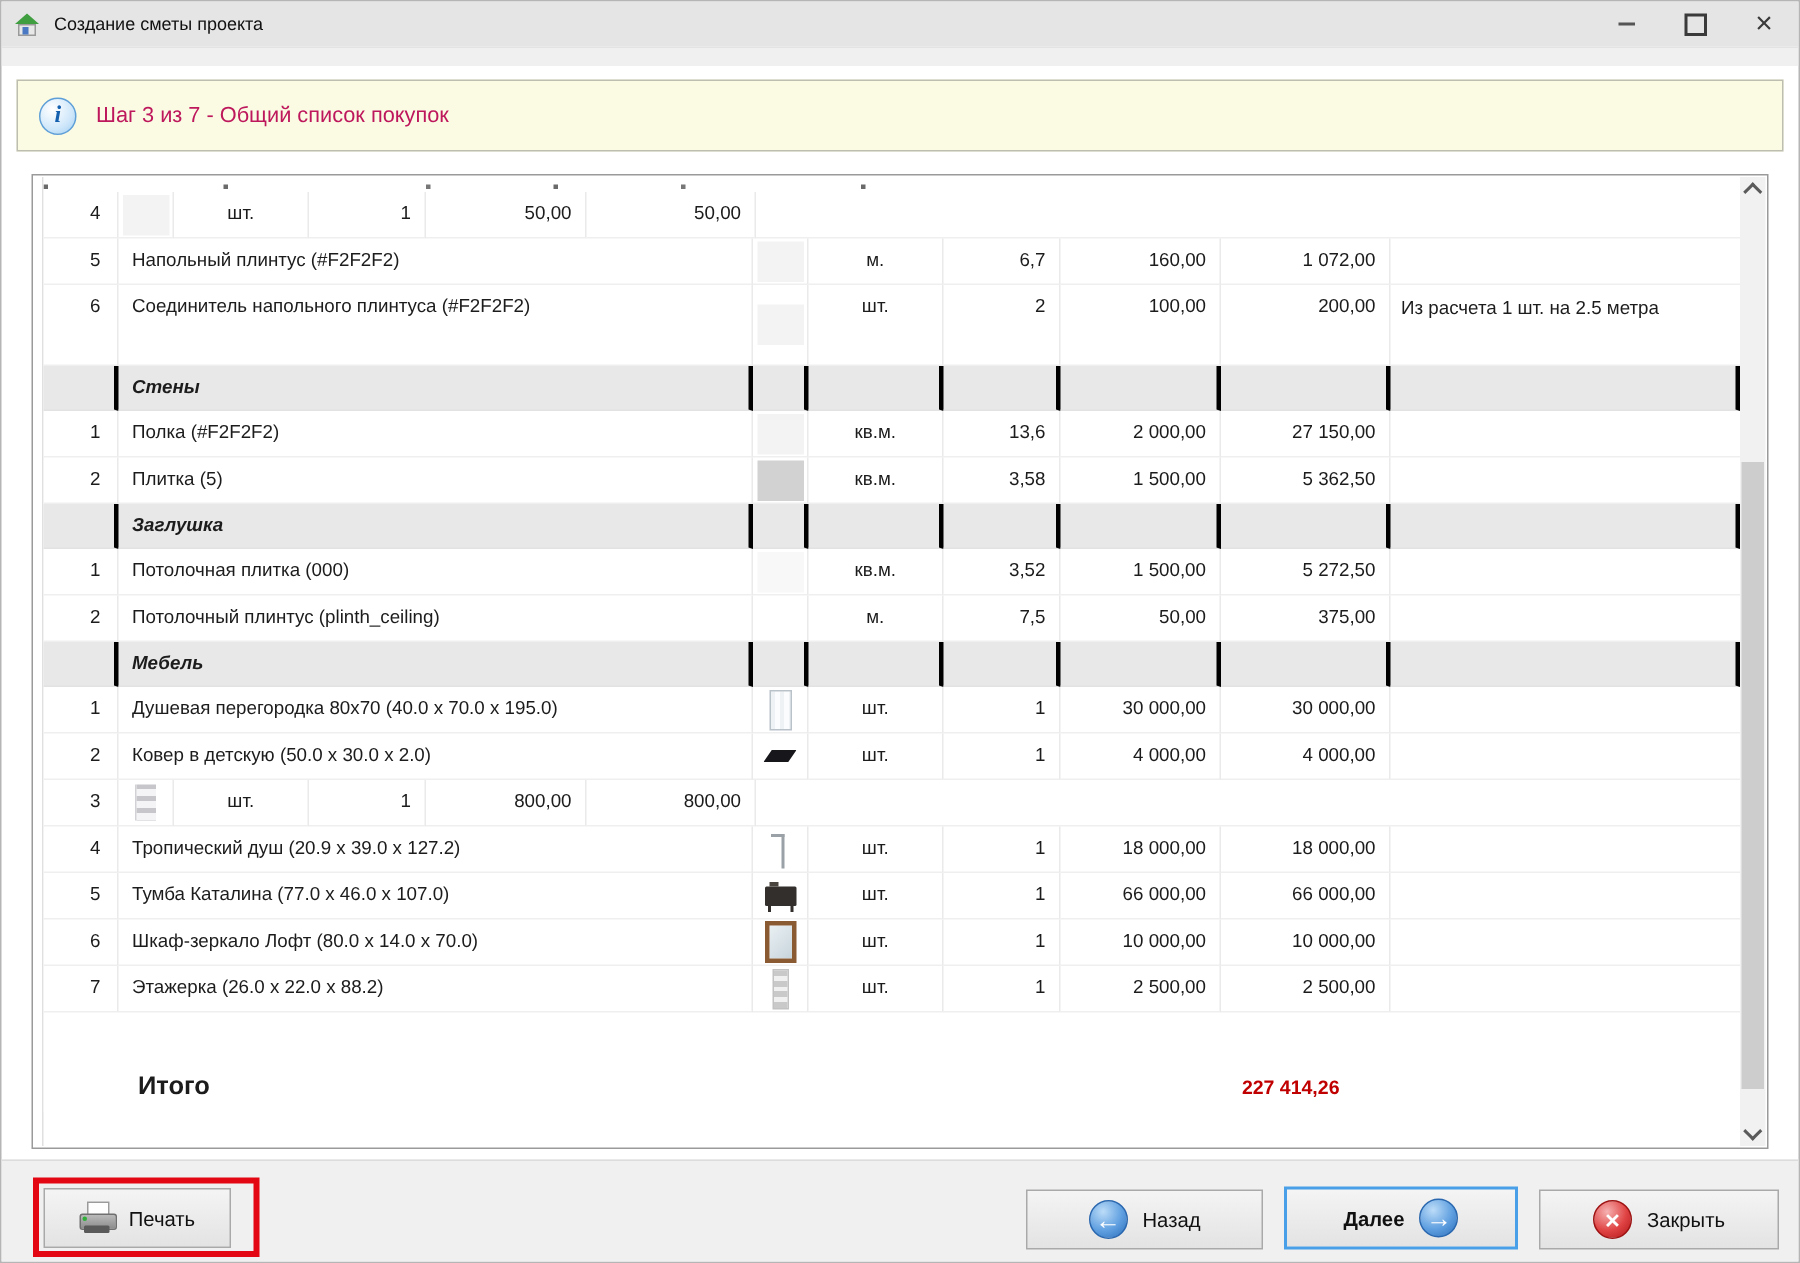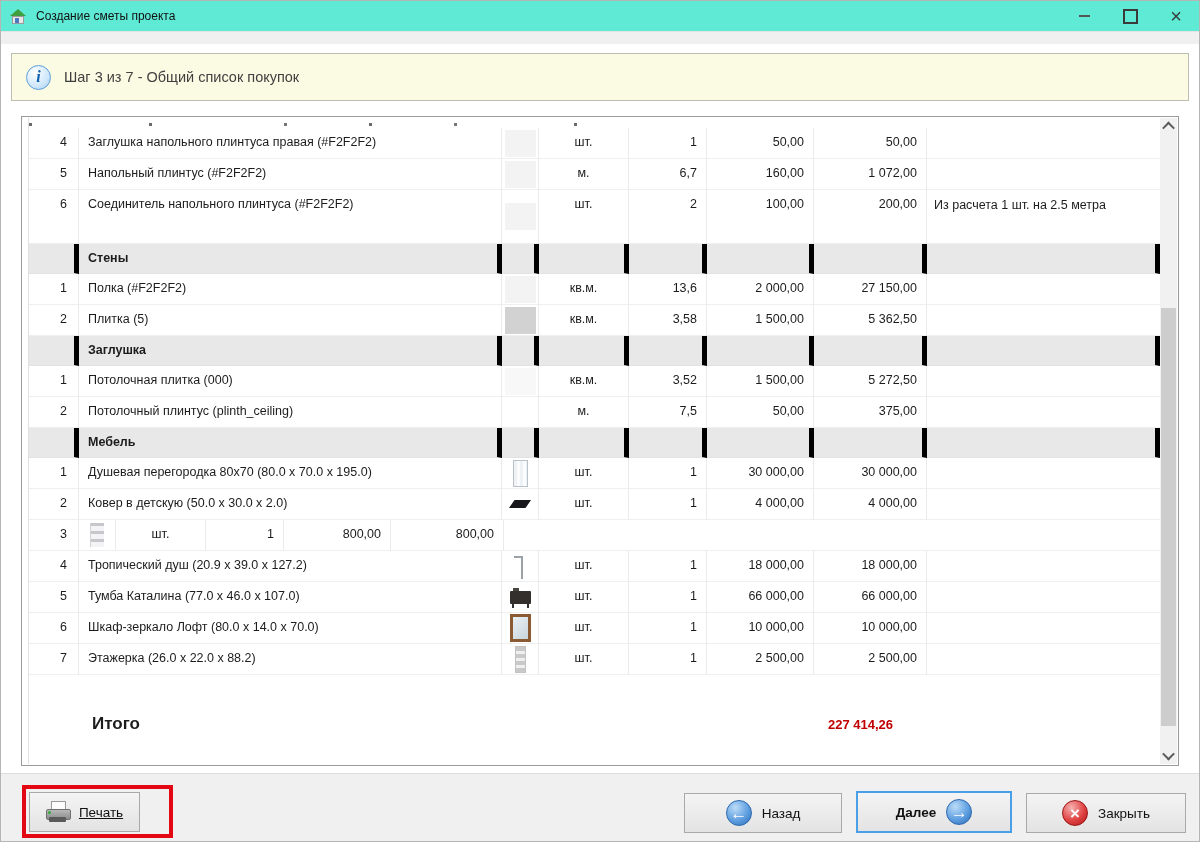--- a/index.html
+++ b/index.html
@@ -3,53 +3,53 @@
 <meta charset="utf-8">
 <style>
   html,body{margin:0;padding:0;}
   body{
     width:1200px;height:842px;position:relative;overflow:hidden;
     font-family:"Liberation Sans","DejaVu Sans",sans-serif;
     background:#ffffff;color:#1c1c1c;
     border:1px solid #b5b5b5;box-sizing:border-box;
   }
   
-  .titlebar{position:absolute;left:0;top:0;width:100%;height:30px;background:#5eead4;display:flex;align-items:center;}
+  .titlebar{position:absolute;left:0;top:0;width:100%;height:30px;background:#e5e5e5;display:flex;align-items:center;}
   .app-icon{width:17px;height:15px;margin-left:9px;position:relative;flex:0 0 auto;}
   .title-text{margin-left:9px;font-size:12px;color:#111;}
   .win-controls{position:absolute;right:0;top:0;height:30px;display:flex;}
   .win-btn{width:46px;height:30px;display:flex;align-items:center;justify-content:center;color:#444;}
   .glyph-min{width:11px;height:0;border-top:2px solid #555;display:block;}
   .glyph-max{width:11px;height:11px;border:2px solid #3a3a3a;display:block;}
   .glyph-close{font-size:20px;line-height:20px;color:#3a3a3a;font-weight:400;}
   .strip{position:absolute;left:0;top:30px;width:100%;height:12px;background:#f0f0f0;border-top:1px solid #e3e3e3;}
   
   .banner{position:absolute;left:10px;top:52px;width:1178px;height:48px;background:#fbfbe3;
     border:1px solid #bdbdb0;box-sizing:border-box;display:flex;align-items:center;}
   .info-icon{width:23px;height:23px;border-radius:50%;margin-left:14px;flex:0 0 auto;
     background:radial-gradient(circle at 35% 30%, #ffffff, #cfe7fa 60%, #9fcdf2);
     border:1px solid #5f9fd8;display:flex;align-items:center;justify-content:center;
     font-family:"Liberation Serif","DejaVu Serif",serif;font-weight:bold;font-style:italic;
     color:#1460af;font-size:16px;}
-  .banner-text{margin-left:13px;font-size:14.5px;color:#404040;}
+  .banner-text{margin-left:13px;font-size:14.5px;color:#be185d;}
   
   .table-panel{position:absolute;left:20px;top:115px;width:1158px;height:650px;
     background:#ffffff;border:1px solid #9a9a9a;box-sizing:border-box;}
   .table-clip{position:absolute;left:6px;top:1px;right:18px;bottom:1px;overflow:hidden;
     border-left:1px solid #e0e0e0;}
   .clip-remnant{height:10px;position:relative;background:#fff;}
   .clip-remnant i{position:absolute;top:5px;width:3px;height:3px;background:#6a6a6a;
     box-shadow:120px 0 0 #6a6a6a, 255px 0 0 #777, 340px 0 0 #6a6a6a, 425px 0 0 #777, 545px 0 0 #6a6a6a;}
   .row{display:flex;align-items:stretch;background:#fff;}
   .row.h31{min-height:31px;}
   .row.h54{min-height:54px;}
   .row.section{min-height:30px;background:#e8e8e8;}
   .cell{border-right:1px solid #eaeaea;border-bottom:1px solid #efefef;box-sizing:border-box;
     display:flex;align-items:flex-start;padding-top:7px;font-size:12.5px;}
-  .section .cell{border-bottom:1px solid #e2e2e2;border-right:5px solid #000000;}
+  .section .cell{border-bottom:1px solid #e2e2e2;border-right:3px solid #000000;font-style:italic;}
   .c-num{width:50px;justify-content:flex-end;padding-right:11px;flex:0 0 auto;}
   .c-name{width:423px;padding-left:9px;padding-right:6px;flex:0 0 auto;}
   .c-thumb{width:37px;justify-content:center;align-items:center;padding-top:0;flex:0 0 auto;}
   .c-unit{width:90px;justify-content:center;flex:0 0 auto;}
   .c-qty{width:78px;justify-content:flex-end;padding-right:9px;flex:0 0 auto;}
   .c-price{width:107px;justify-content:flex-end;padding-right:9px;flex:0 0 auto;}
   .c-sum{width:113px;justify-content:flex-end;padding-right:9px;flex:0 0 auto;}
   .c-note{flex:1 1 auto;padding-left:7px;padding-right:8px;line-height:1.4;border-right:none;}
   .section .c-name{font-weight:bold;}
   .spacer{height:32px;background:#fff;}
@@ -86,21 +86,21 @@
   .scroll-thumb{position:absolute;left:1px;width:15px;top:190px;height:418px;background:#cdcdcd;}
   
   .bottombar{position:absolute;left:0;top:772px;width:100%;height:70px;background:#f0f0f0;border-top:1px solid #dcdcdc;}
   .btn{position:absolute;height:40px;background:linear-gradient(#f4f4f4,#e3e3e3);border:1px solid #a9a9a9;
     box-sizing:border-box;display:flex;align-items:center;justify-content:center;font-size:13.5px;color:#111;cursor:default;}
   .btn .ico{margin-right:10px;}
   .circle-ico{width:26px;height:26px;border-radius:50%;display:flex;align-items:center;justify-content:center;
     color:#fff;font-size:17px;font-weight:bold;line-height:1;}
   .blue{background:radial-gradient(circle at 35% 28%, #bcdcf8, #5f9fe0 55%, #2a6cb8);border:1px solid #2a67ae;box-sizing:border-box;}
   .red{background:radial-gradient(circle at 35% 28%, #f6b2b2, #e04343 55%, #b01515);border:1px solid #9d1212;box-sizing:border-box;}
-  .btn-print{left:28px;top:791px;width:111px;text-decoration:underline;}
+  .btn-print{left:28px;top:791px;width:125px;}
   .btn-back{left:683px;top:792px;width:158px;}
   .btn-next{left:855px;top:790px;width:156px;height:42px;border:2px solid #49a0e8;font-weight:bold;}
   .btn-close{left:1025px;top:792px;width:160px;}
   .highlight-rect{position:absolute;left:21px;top:784px;width:151px;height:53px;border:4px solid #e30613;box-sizing:border-box;pointer-events:none;}
   
   .printer{width:24px;height:22px;position:relative;margin-right:9px;}
   .printer .paper{position:absolute;left:5px;top:0;width:13px;height:9px;background:#fdfdfd;border:1px solid #9a9a9a;}
   .printer .body{position:absolute;left:0;top:8px;width:23px;height:9px;background:linear-gradient(#b9b9b9,#8d8d8d);border:1px solid #6f6f6f;border-radius:2px;}
   .printer .tray{position:absolute;left:3px;top:16px;width:17px;height:5px;background:#5a5a5a;border-radius:1px;}
   .printer .led{position:absolute;left:2px;top:10px;width:3px;height:3px;background:#2fae3a;border-radius:50%;}
@@ -139,21 +139,20 @@
 </div>
 
 <div class="table-panel">
   <div class="table-clip">
     <div class="clip-remnant">
         <i></i>
       </div>
     <div id="rows">
         <div class="row h31">
           <div class="cell c-num">4</div>
-          <div class="cell c-name">Заглушка напольного плинтуса правая (#F2F2F2)</div>
           <div class="cell c-thumb">
             <span class="thumb t-swatch-light"></span>
           </div>
           <div class="cell c-unit">шт.</div>
           <div class="cell c-qty">1</div>
           <div class="cell c-price">50,00</div>
           <div class="cell c-sum">50,00</div>
           <div class="cell c-note"></div>
         </div>
         <div class="row h31">
@@ -251,21 +250,21 @@
           <div class="cell c-name">Мебель</div>
           <div class="cell c-thumb"></div>
           <div class="cell c-unit"></div>
           <div class="cell c-qty"></div>
           <div class="cell c-price"></div>
           <div class="cell c-sum"></div>
           <div class="cell c-note"></div>
         </div>
         <div class="row h31">
           <div class="cell c-num">1</div>
-          <div class="cell c-name">Душевая перегородка 80х70 (80.0 x 70.0 x 195.0)</div>
+          <div class="cell c-name">Душевая перегородка 80х70 (40.0 x 70.0 x 195.0)</div>
           <div class="cell c-thumb">
             <span class="thumb t-shower-partition"></span>
           </div>
           <div class="cell c-unit">шт.</div>
           <div class="cell c-qty">1</div>
           <div class="cell c-price">30 000,00</div>
           <div class="cell c-sum">30 000,00</div>
           <div class="cell c-note"></div>
         </div>
         <div class="row h31">

